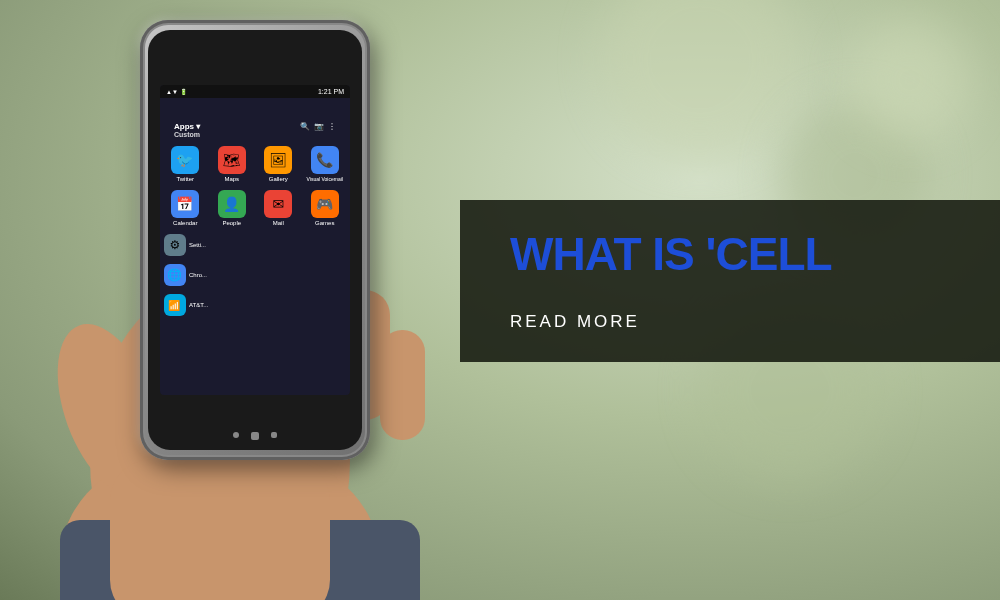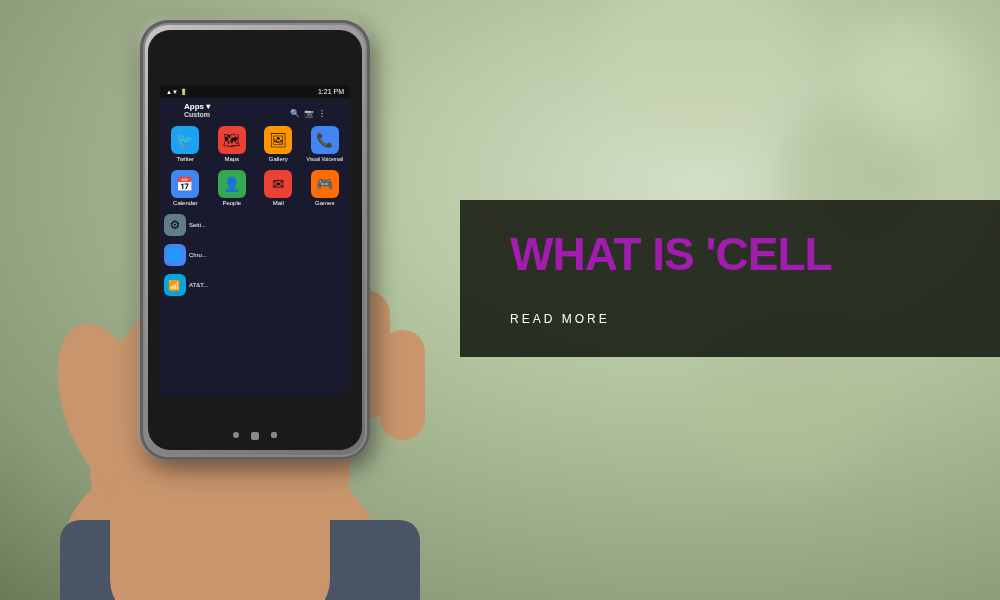--- a/index.html
+++ b/index.html
@@ -101,24 +101,25 @@
     .status-icons {
       display: flex;
       gap: 2px;
       align-items: center;
       font-size: 6px;
     }
 
     
     .app-header {
       background: #1a1a2e;
-      padding: 4px 24px;
-      display: flex;
-      align-items: flex-end;
+      padding: 4px 14px;
+      display: flex;
+      align-items: flex-start;
       justify-content: space-between;
+      margin-top: 20px;
     }
 
     .apps-custom-label {
       color: white;
       font-size: 8px;
       font-weight: bold;
     }
 
     .header-icons {
       display: flex;
@@ -208,40 +209,40 @@
     .text-panel {
       position: absolute;
       right: 0;
       top: 200px;
       width: 540px;
       background: rgba(20, 25, 15, 0.88);
       padding: 30px 40px 30px 50px;
     }
 
     .headline-white {
-      color: #a21caf;
+      color: #1d4ed8;
       font-size: 46px;
       font-weight: 900;
       text-transform: uppercase;
       line-height: 1.05;
       letter-spacing: -1px;
     }
 
     .headline-green {
       color: #7dc522;
       font-size: 46px;
       font-weight: 900;
       text-transform: uppercase;
       line-height: 1.05;
       letter-spacing: -1px;
     }
 
     .read-more {
       color: #ffffff;
-      font-size: 12px;
+      font-size: 17px;
       letter-spacing: 3px;
       text-transform: uppercase;
       margin-top: 16px;
       cursor: pointer;
       display: inline-block;
     }
   </style>
 </head>
 <body>
 

